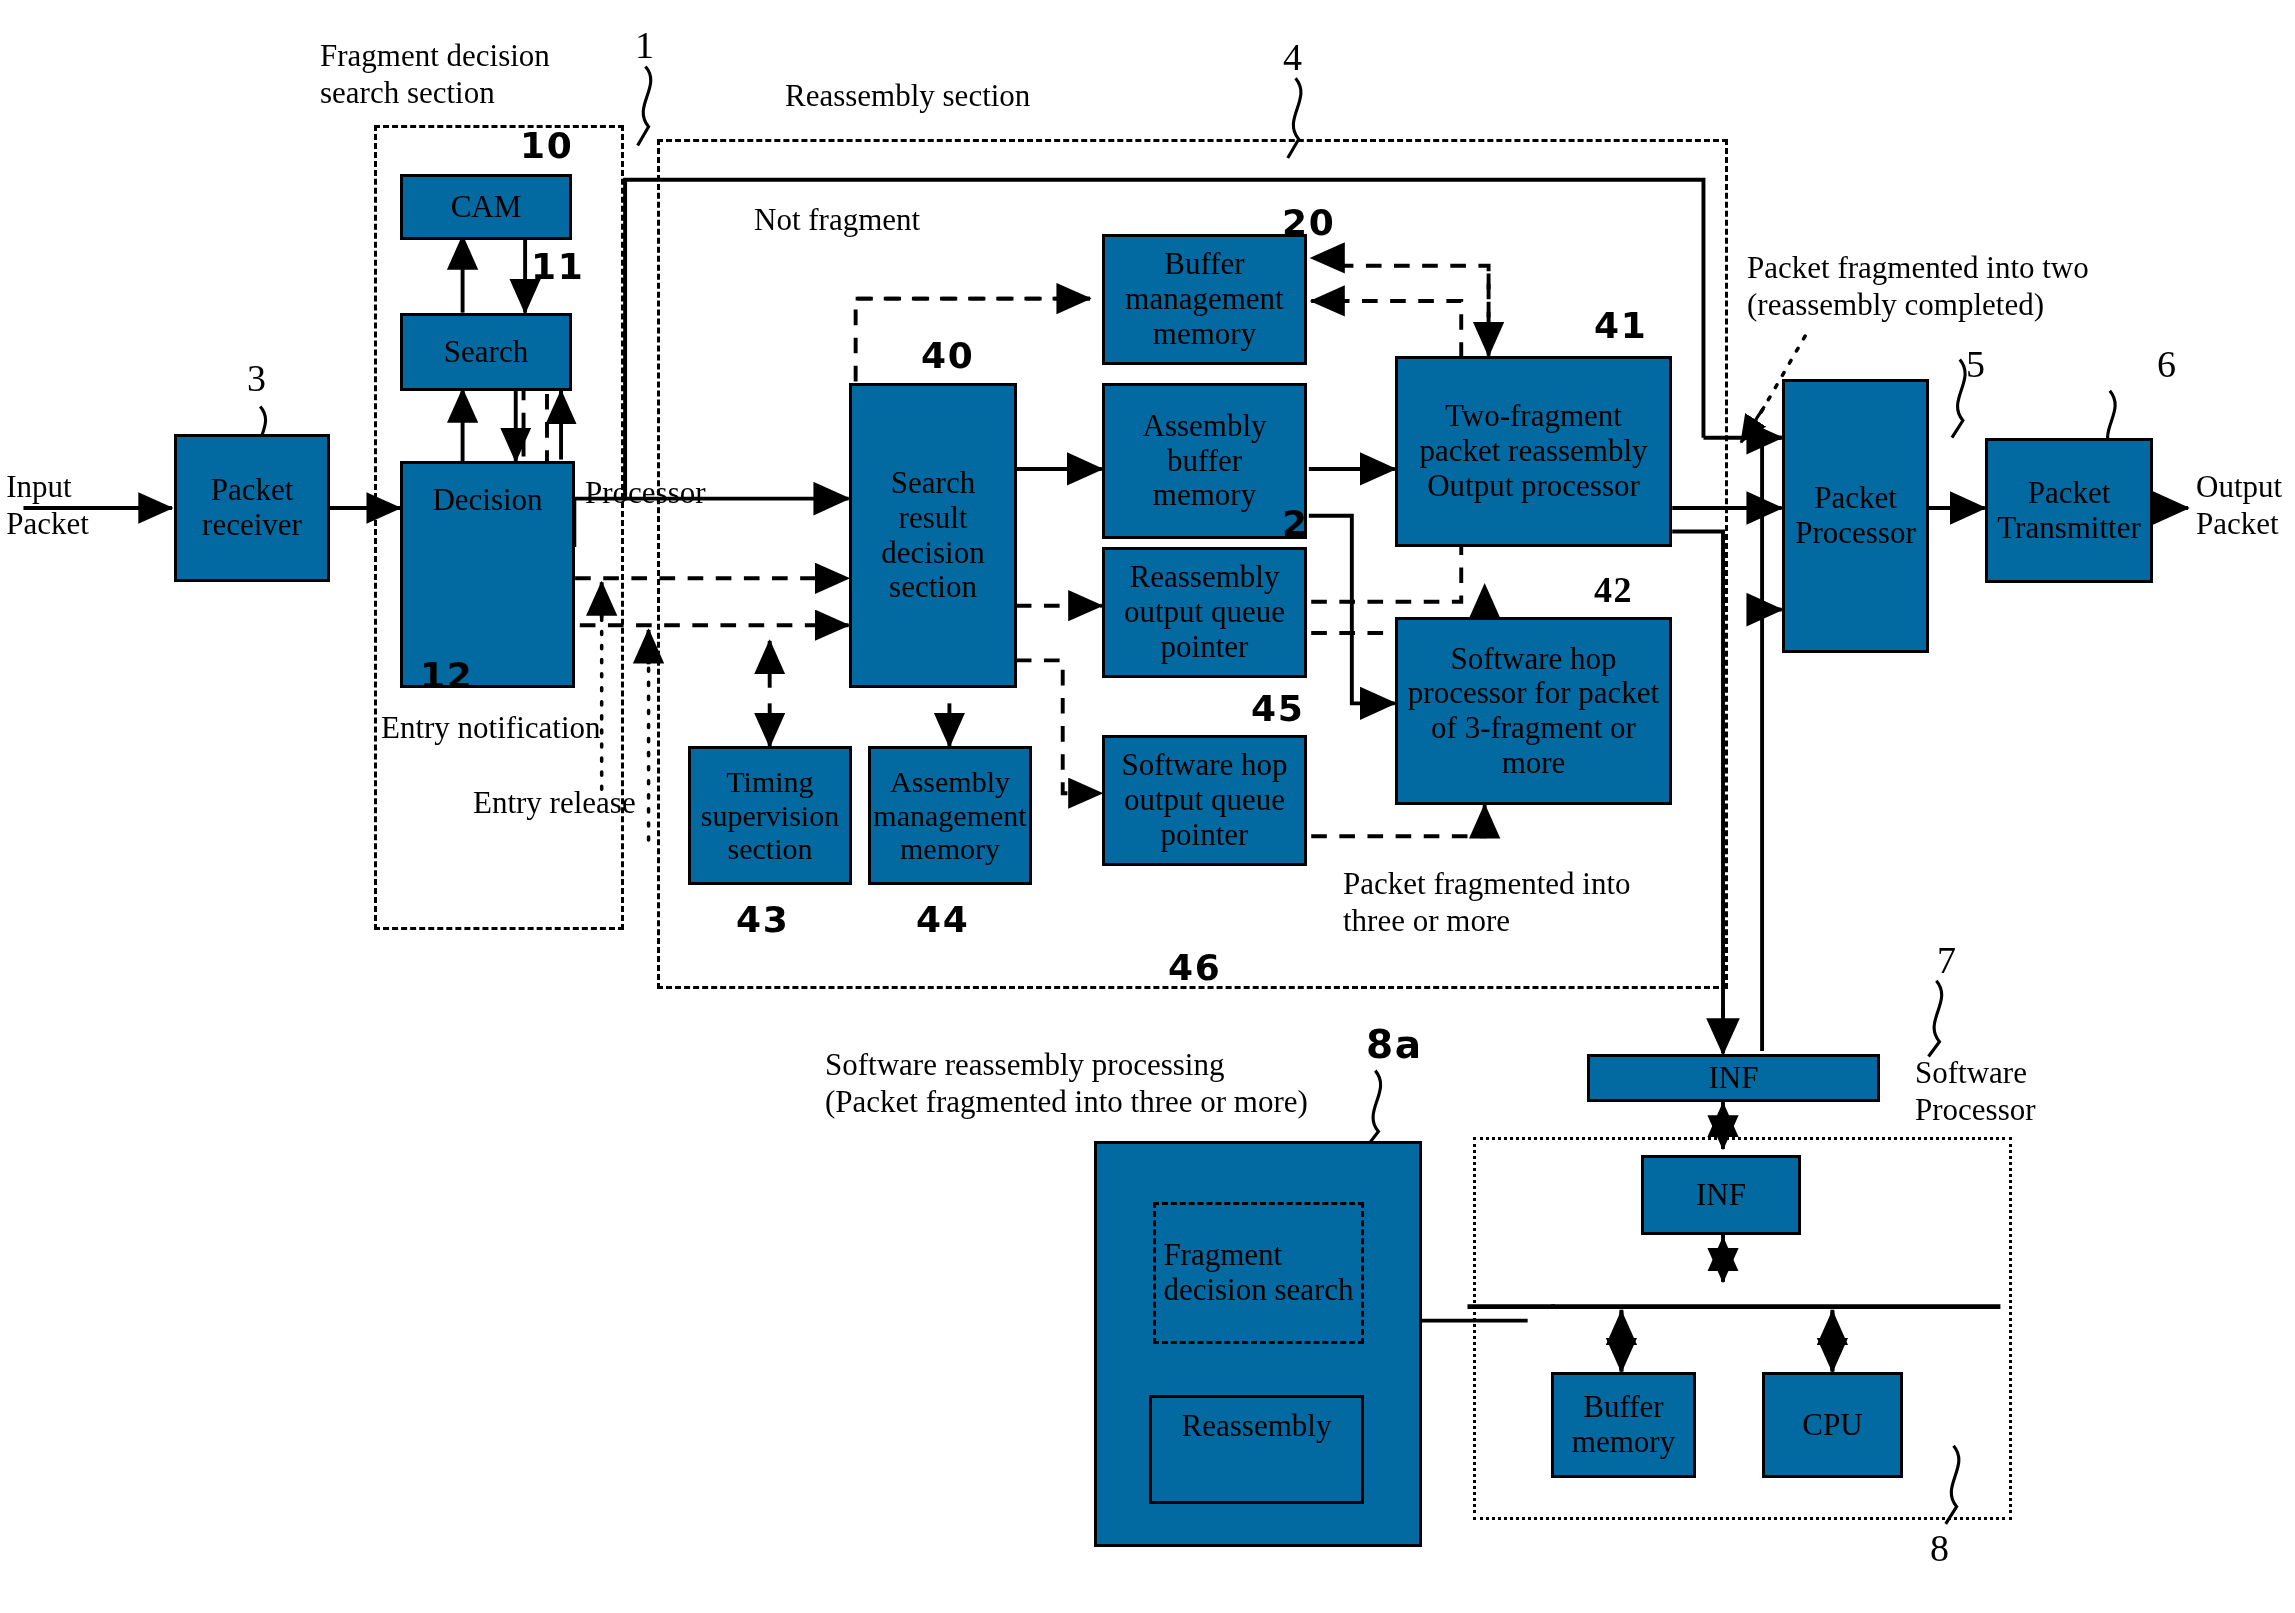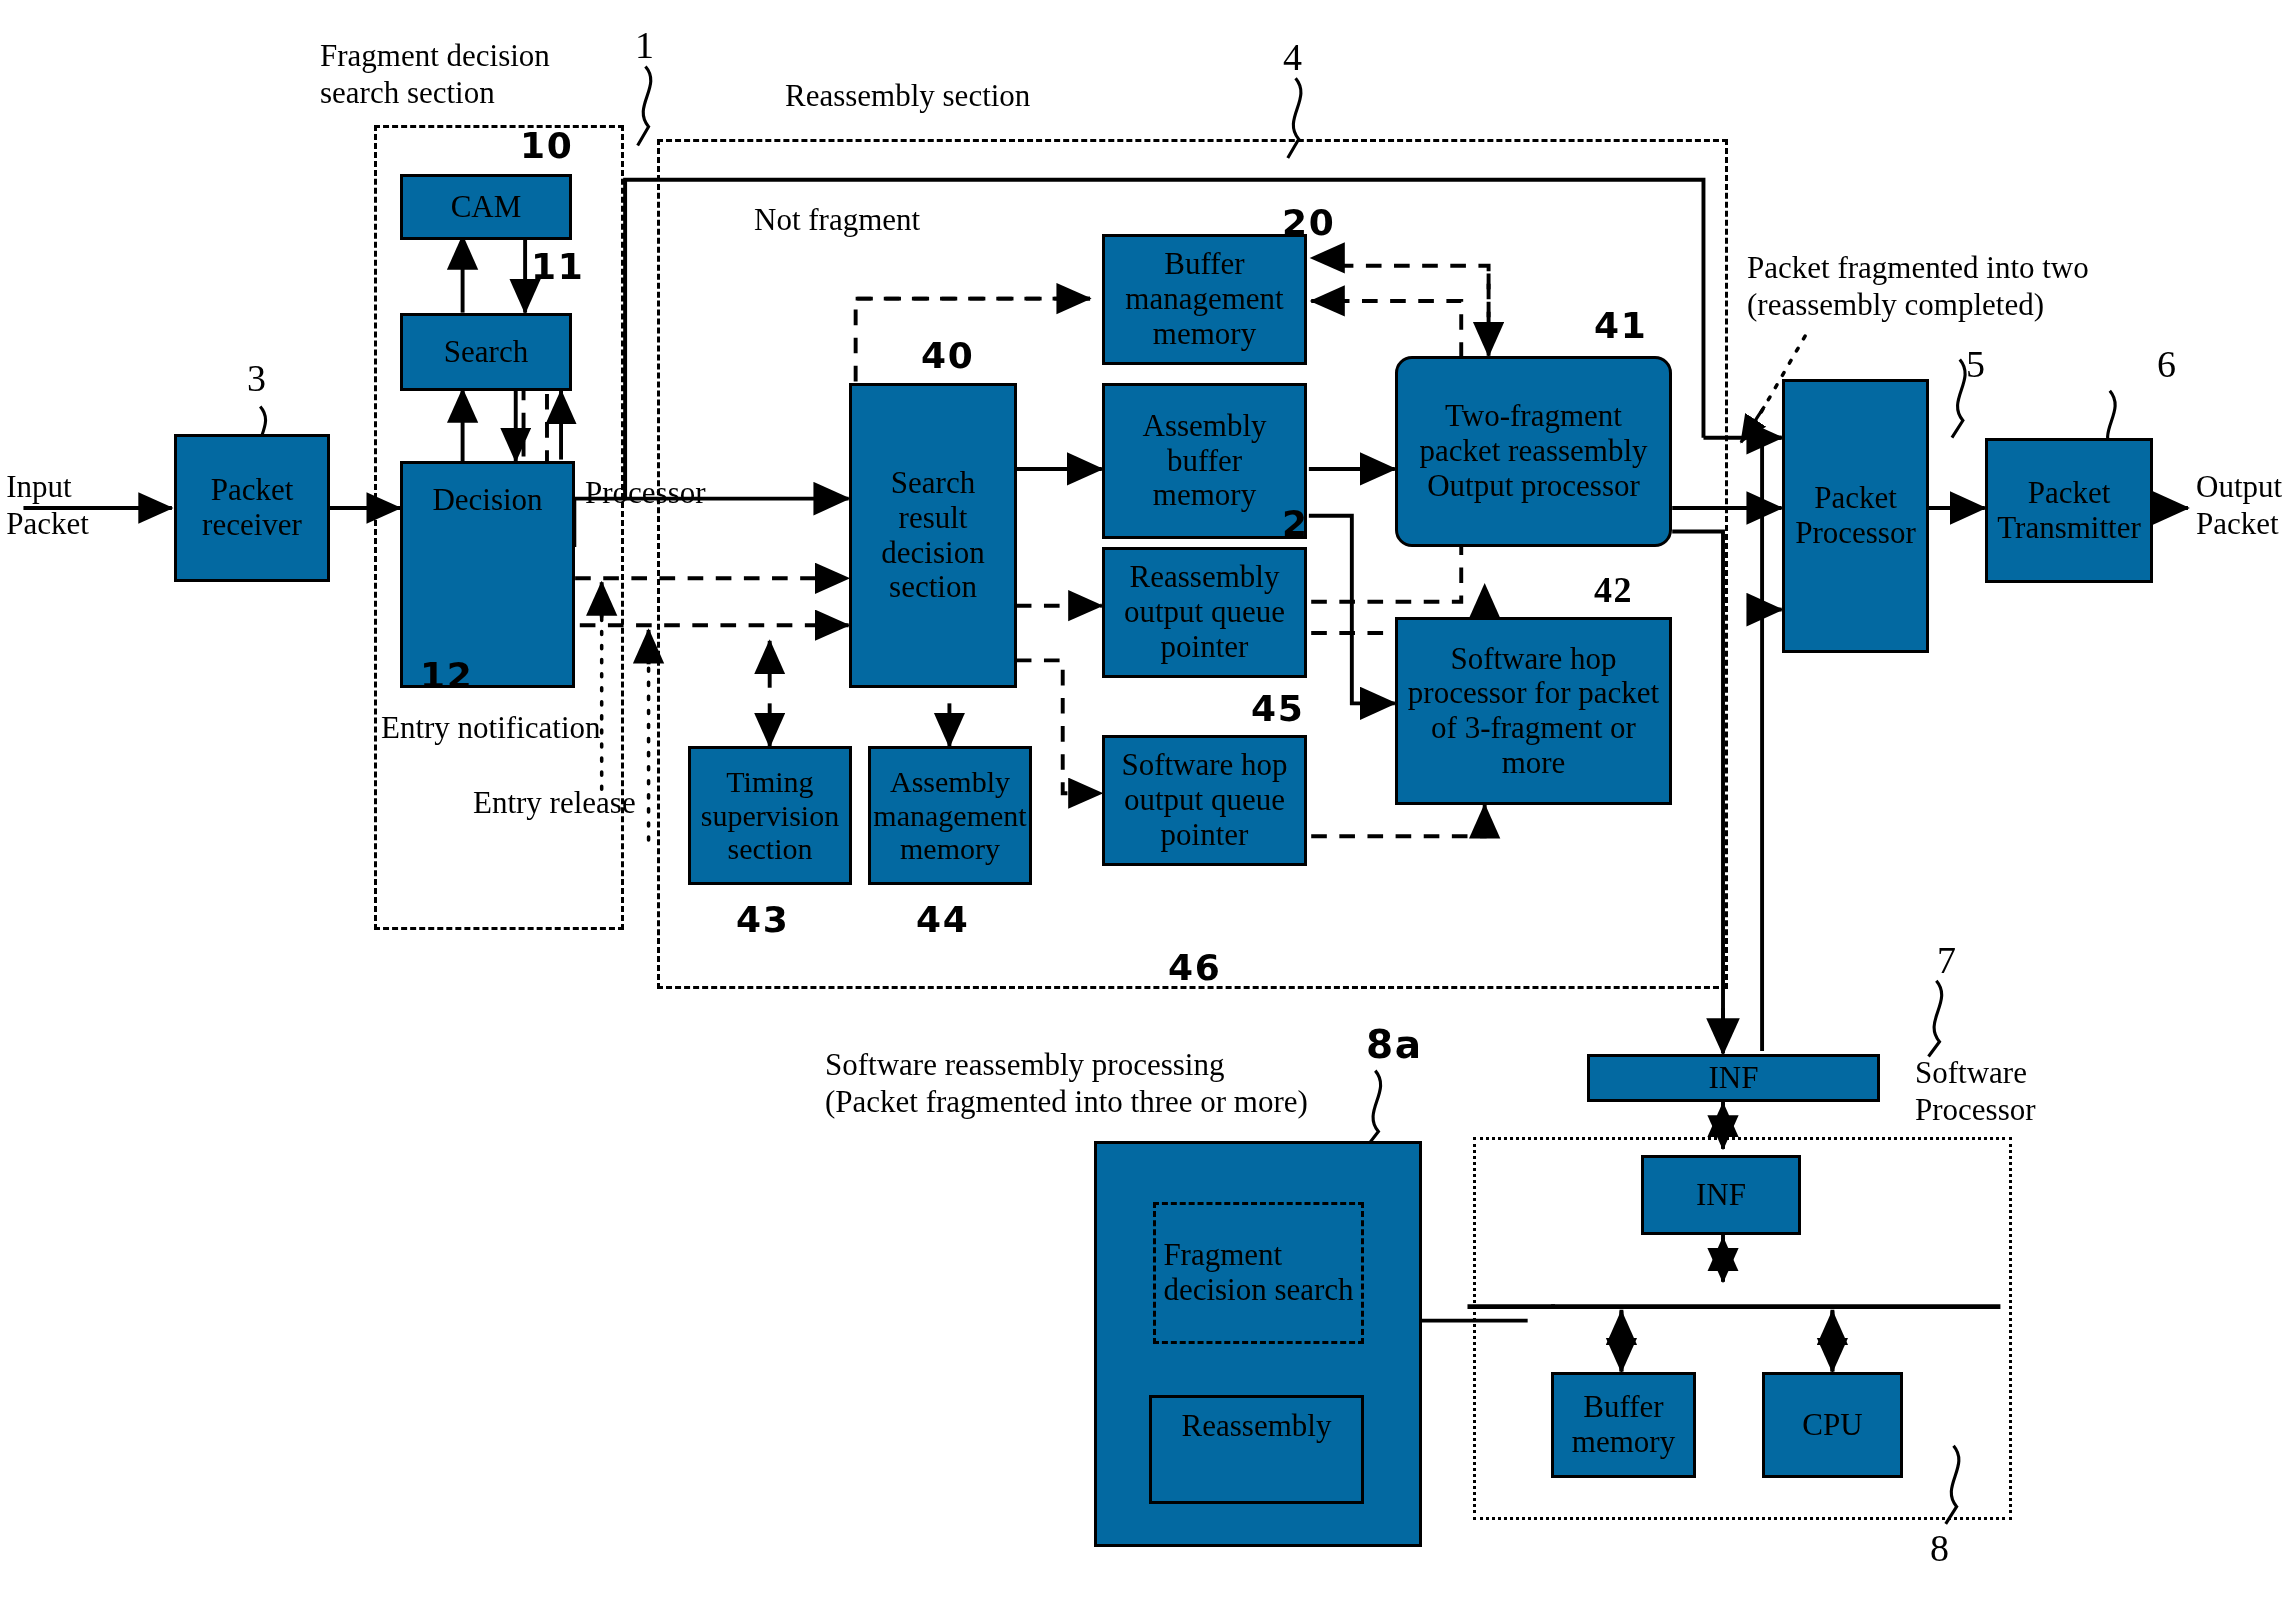--- a/index.html
+++ b/index.html
@@ -237,21 +237,21 @@
 supervision
 section</span>
   </div>
 
   <div class="box small" style="left:868px;top:746px;width:164px;height:139px;">
     <span style="white-space: pre-line;">Assembly
 management
 memory</span>
   </div>
 
-  <div class="box" style="left:1395px;top:356px;width:277px;height:191px;border-radius:17px;">
+  <div class="box" style="left:1395px;top:356px;width:277px;height:191px;">
     <span style="white-space: pre-line;">Two-fragment
 packet reassembly
 Output processor</span>
   </div>
 
   <div class="box" style="left:1395px;top:617px;width:277px;height:188px;">
     <span style="white-space: pre-line;">Software hop
 processor for packet
 of 3-fragment or
 more</span>
@@ -310,20 +310,22 @@
 
   <div class="lbl" style="left: 585px; top: 475px; width: 258px; white-space: pre-line;">Processor</div>
 
   <div class="lbl" style="left: 381px; top: 710px; width: 328px; white-space: pre-line;">Entry notification</div>
 
   <div class="lbl" style="left: 473px; top: 785px; width: 313px; white-space: pre-line;">Entry release</div>
 
   <div class="lbl" style="left: 1747px; top: 250px; width: 547px; white-space: pre-line;">Packet fragmented into two
 (reassembly completed)</div>
 
+  <div class="lbl" style="left: 1343px; top: 866px; width: 360px; white-space: pre-line;">Packet fragmented into
+three or more</div>
 
   <div class="lbl" style="left: 1915px; top: 1055px; width: 258px; white-space: pre-line;">Software
 Processor</div>
 
   <div class="lbl" style="left: 825px; top: 1047px; width: 610px; white-space: pre-line;">Software reassembly processing
 (Packet fragmented into three or more)</div>
 
   <div class="num serifnum" style="left:247px;top:356px;">3</div>
   <div class="num serifnum" style="left:635px;top:23.4px;">1</div>
   <div class="num" style="left:520px;top:125px;">10</div>

